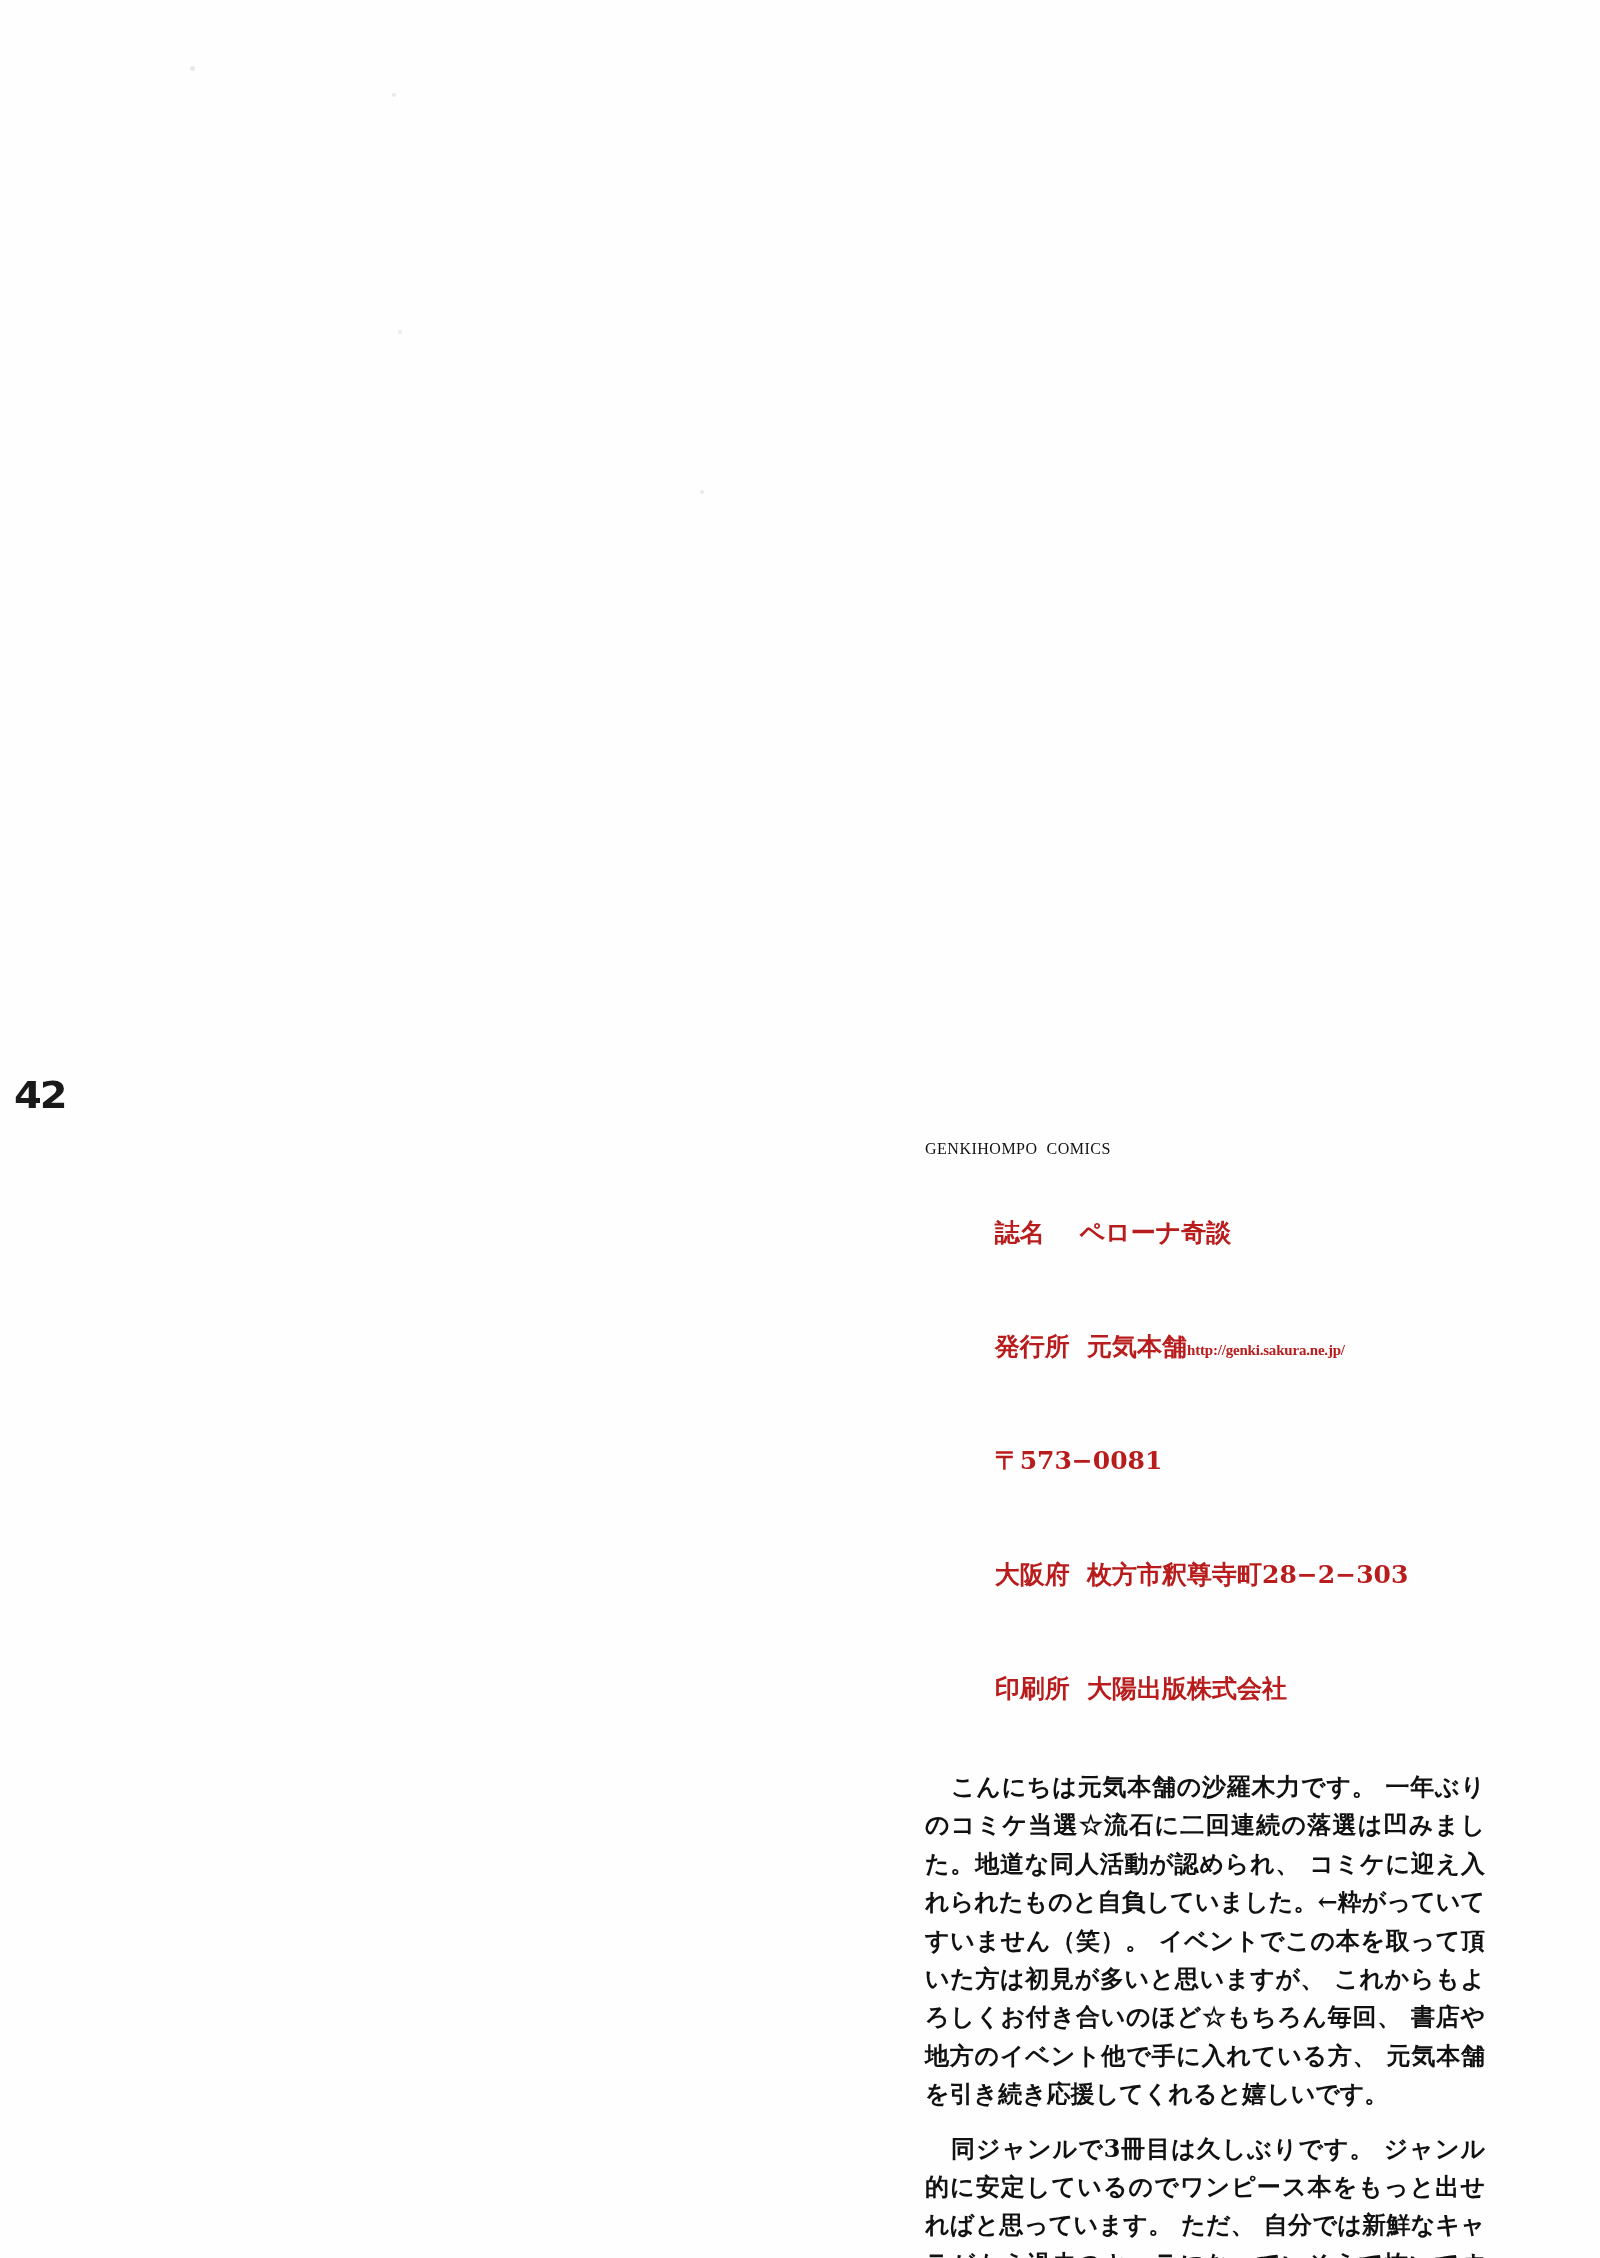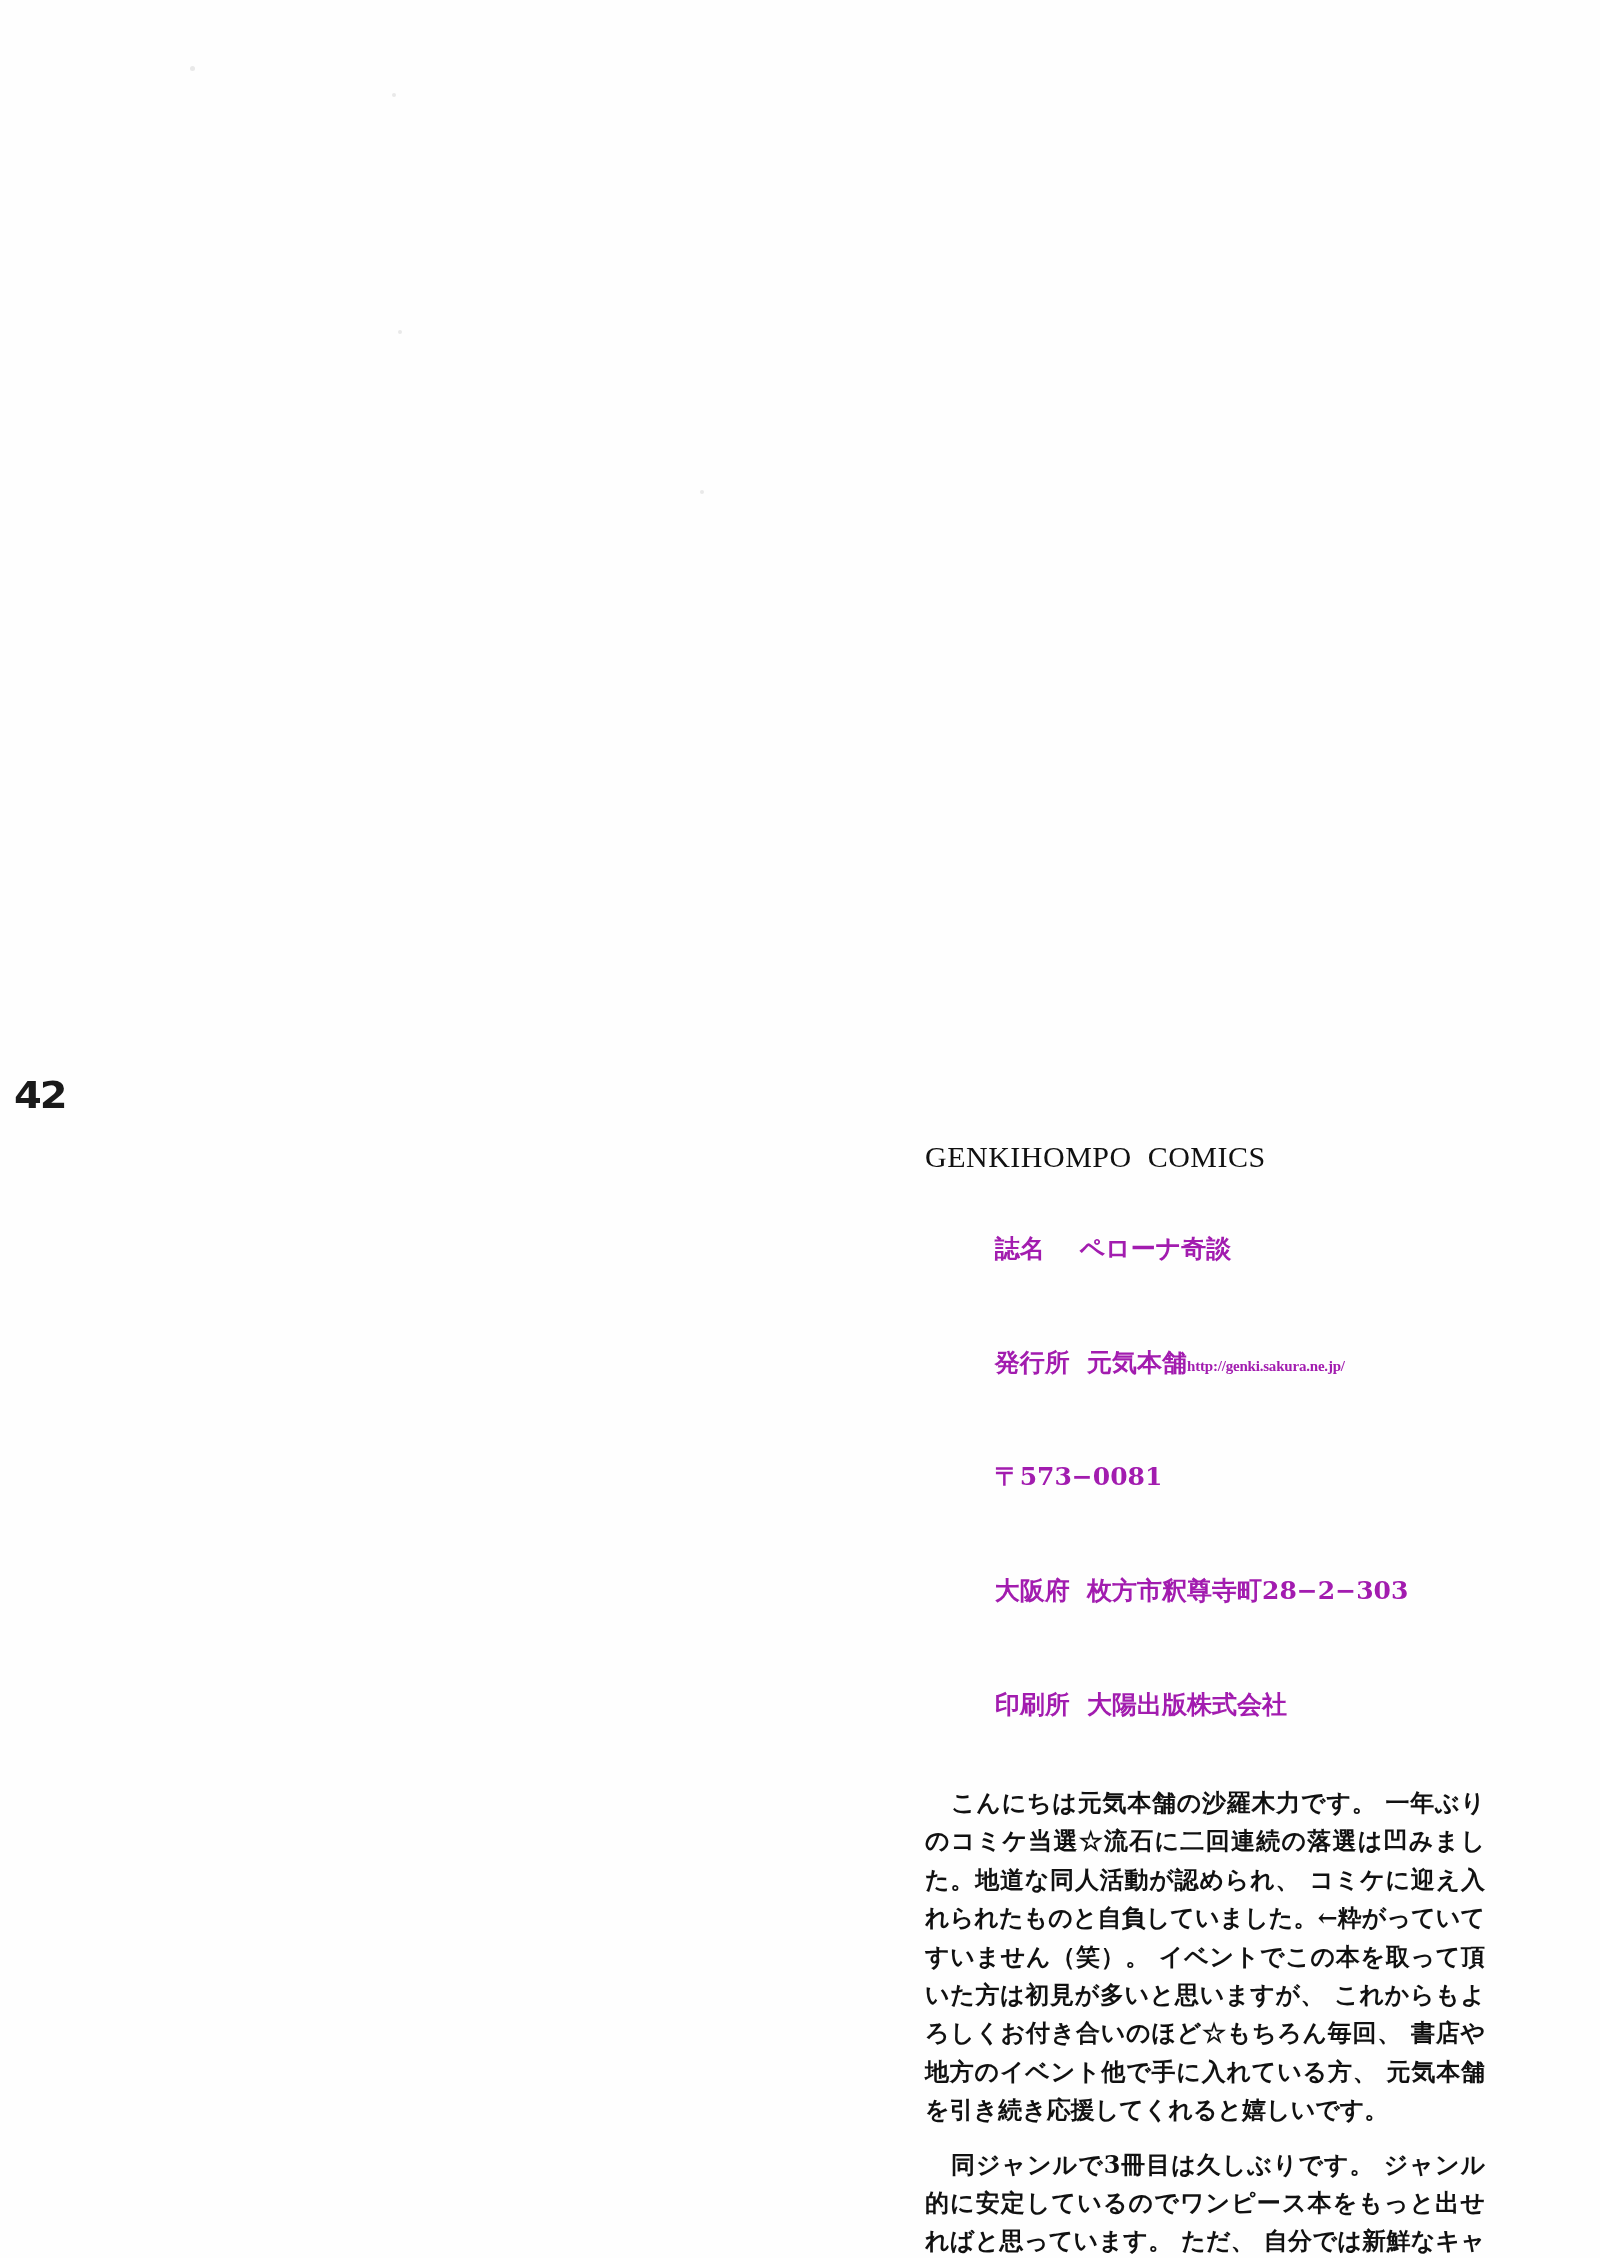--- a/index.html
+++ b/index.html
@@ -38,33 +38,33 @@
   
   .colophon {
     position: absolute;
     left: 925px;
     top: 1140px;
     width: 560px;
   }
 
   .imprint-title {
     font-family: "Liberation Serif", serif;
-    font-size: 30px;
+    font-size: 16px;
     letter-spacing: 0.5px;
     color: #111;
     margin-bottom: 18px;
     white-space: pre;
   }
 
   .meta-line {
     font-family: "DejaVu Serif", serif;
     font-weight: bold;
     font-size: 25px;
     line-height: 1.52;
-    color: #a21caf;
+    color: #b91c1c;
     white-space: pre;
   }
   .meta-line .url {
     font-weight: bold;
     font-size: 15px;
     letter-spacing: -0.2px;
     font-family: "Liberation Serif", serif;
   }
 
   .afterword {

